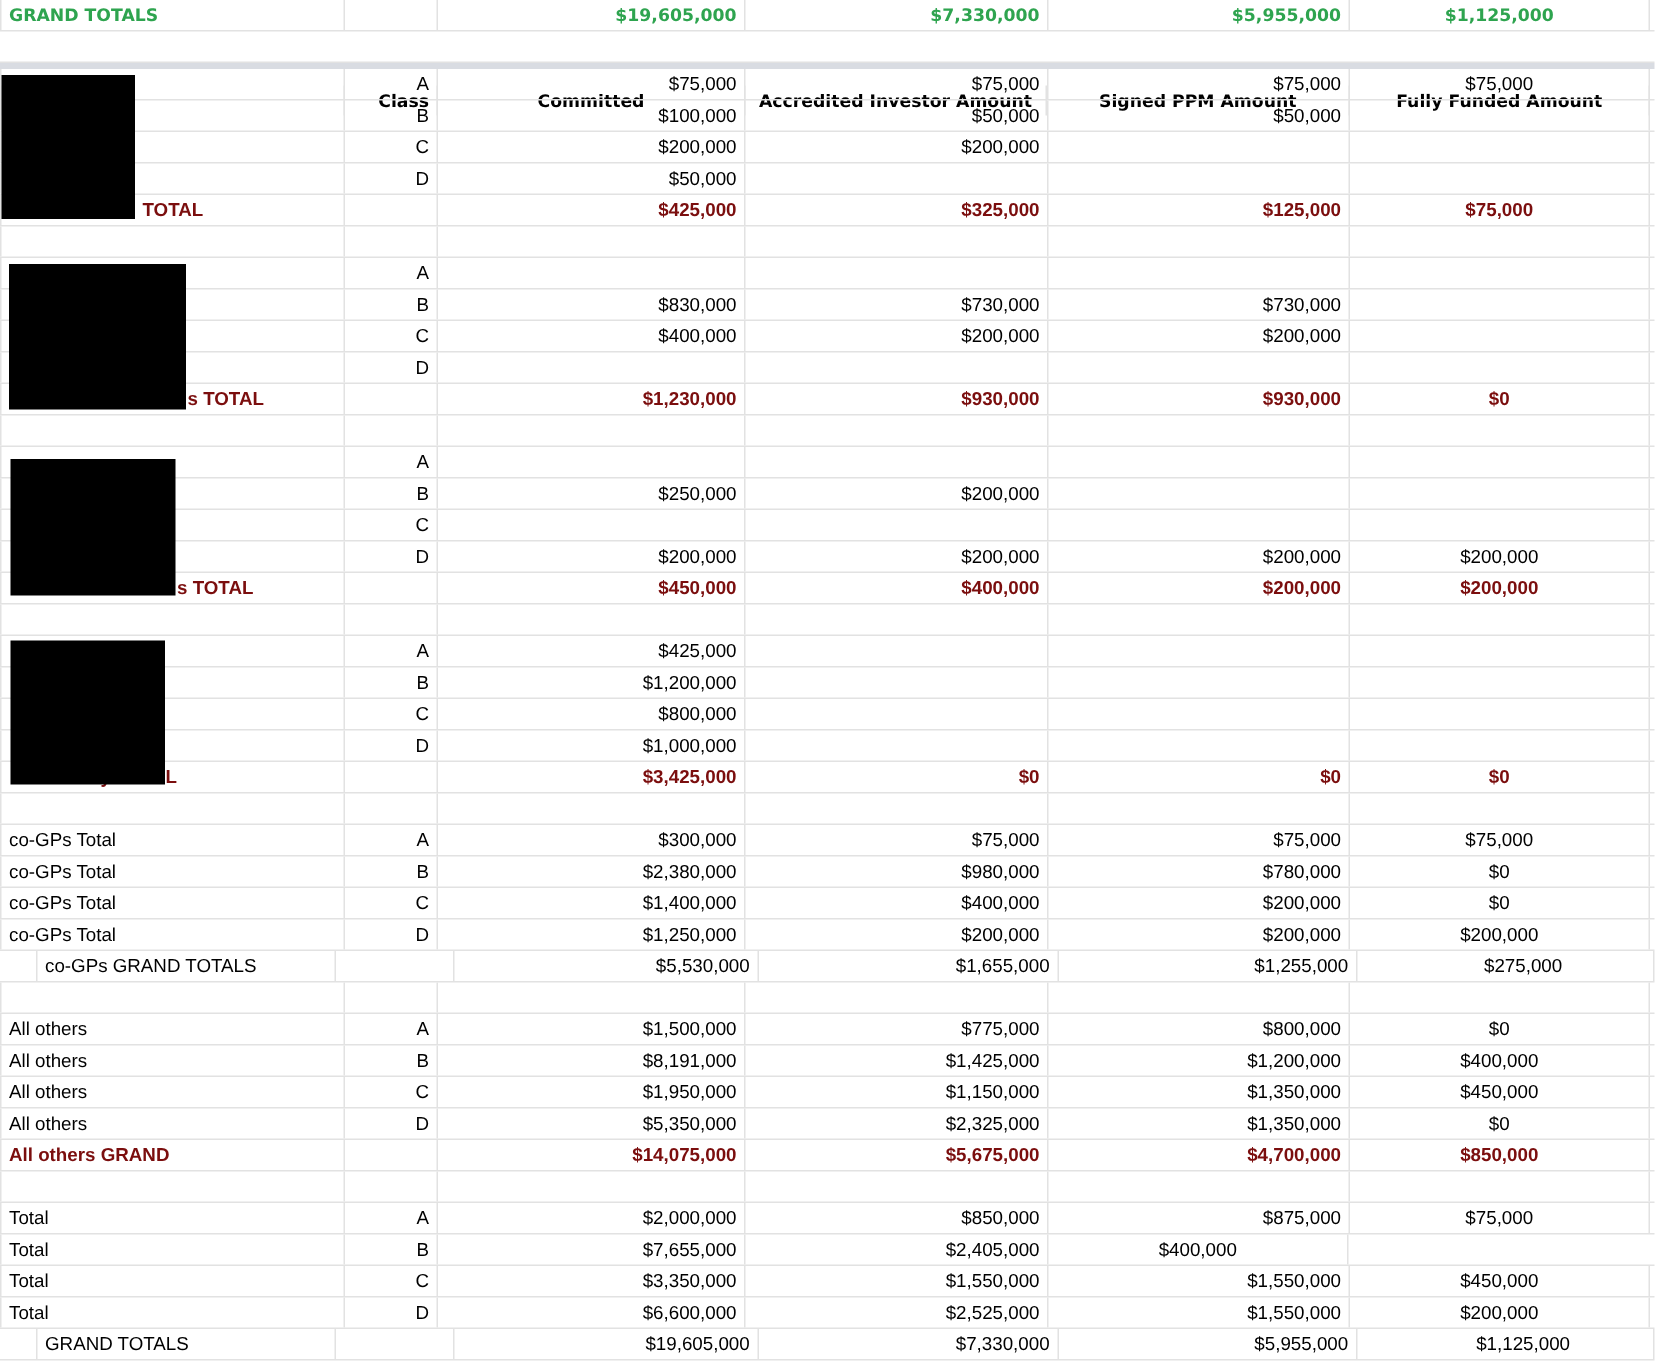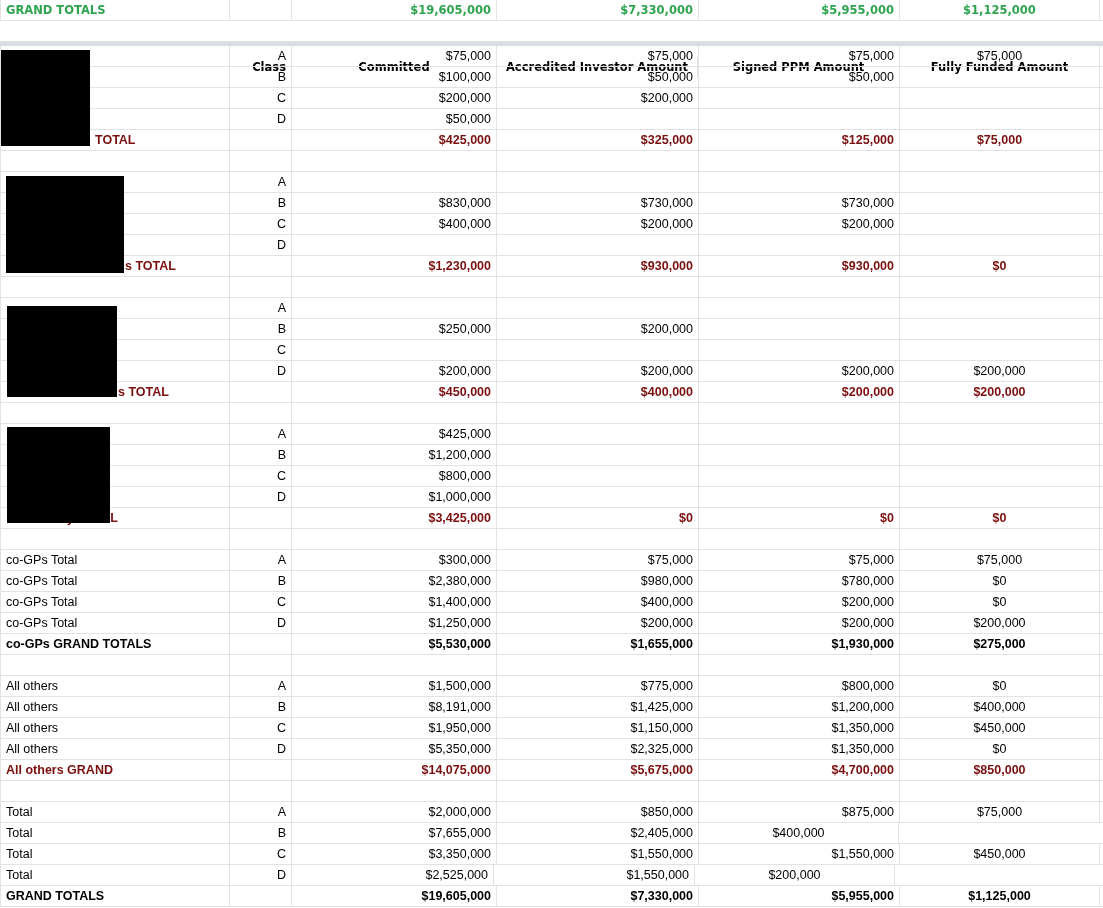--- a/index.html
+++ b/index.html
@@ -14,21 +14,21 @@
   .c-class { width: 62px; text-align: right; }
   .c-committed { width: 205px; text-align: right; }
   .c-ppm { width: 202px; text-align: right; }
   .c-accr { width: 201px; text-align: right; }
   .c-funded { width: 200px; text-align: center; }
   .grand-top .cell { color: #2ea44f; font-weight: bold; font-family: "DejaVu Sans", sans-serif; font-size: 11.5px; }
   .header .cell { font-weight: bold; font-family: "DejaVu Sans", sans-serif; font-size: 11.5px; margin-top: 36px; }
   .header .c-committed, .header .c-ppm, .header .c-accr, .header .c-funded { text-align: center; }
   .frozen { height: 4px; background: #d9dce2; border-bottom: none; }
   .total-red .cell { color: #7b0e0e; font-weight: bold; }
-  .total-black .cell { font-weight: bold; }
+  .total-black .cell { font-weight: normal; margin-left: 24px; }
   .redact { position: absolute; background: #000; z-index: 5; }
 </style>
 </head>
 <body>
 
 <div class="sheet" id="sheet">
   <div class="row grand-top">
     <div class="cell c-sponsor">GRAND TOTALS</div>
     <div class="cell c-class"></div>
     <div class="cell c-committed">$19,605,000</div>
@@ -268,21 +268,21 @@
         <div class="cell c-committed">$1,250,000</div>
         <div class="cell c-ppm">$200,000</div>
         <div class="cell c-accr">$200,000</div>
         <div class="cell c-funded">$200,000</div>
       </div>
       <div class="row total-black">
         <div class="cell c-sponsor">co-GPs GRAND TOTALS</div>
         <div class="cell c-class"></div>
         <div class="cell c-committed">$5,530,000</div>
         <div class="cell c-ppm">$1,655,000</div>
-        <div class="cell c-accr">$1,930,000</div>
+        <div class="cell c-accr">$1,255,000</div>
         <div class="cell c-funded">$275,000</div>
       </div>
       <div class="row">
         <div class="cell c-sponsor"></div>
         <div class="cell c-class"></div>
         <div class="cell c-committed"></div>
         <div class="cell c-ppm"></div>
         <div class="cell c-accr"></div>
         <div class="cell c-funded"></div>
       </div>
@@ -353,20 +353,21 @@
         <div class="cell c-sponsor">Total</div>
         <div class="cell c-class">C</div>
         <div class="cell c-committed">$3,350,000</div>
         <div class="cell c-ppm">$1,550,000</div>
         <div class="cell c-accr">$1,550,000</div>
         <div class="cell c-funded">$450,000</div>
       </div>
       <div class="row">
         <div class="cell c-sponsor">Total</div>
         <div class="cell c-class">D</div>
+        <div class="cell c-committed">$6,600,000</div>
         <div class="cell c-ppm">$2,525,000</div>
         <div class="cell c-accr">$1,550,000</div>
         <div class="cell c-funded">$200,000</div>
       </div>
       <div class="row total-black">
         <div class="cell c-sponsor">GRAND TOTALS</div>
         <div class="cell c-class"></div>
         <div class="cell c-committed">$19,605,000</div>
         <div class="cell c-ppm">$7,330,000</div>
         <div class="cell c-accr">$5,955,000</div>

